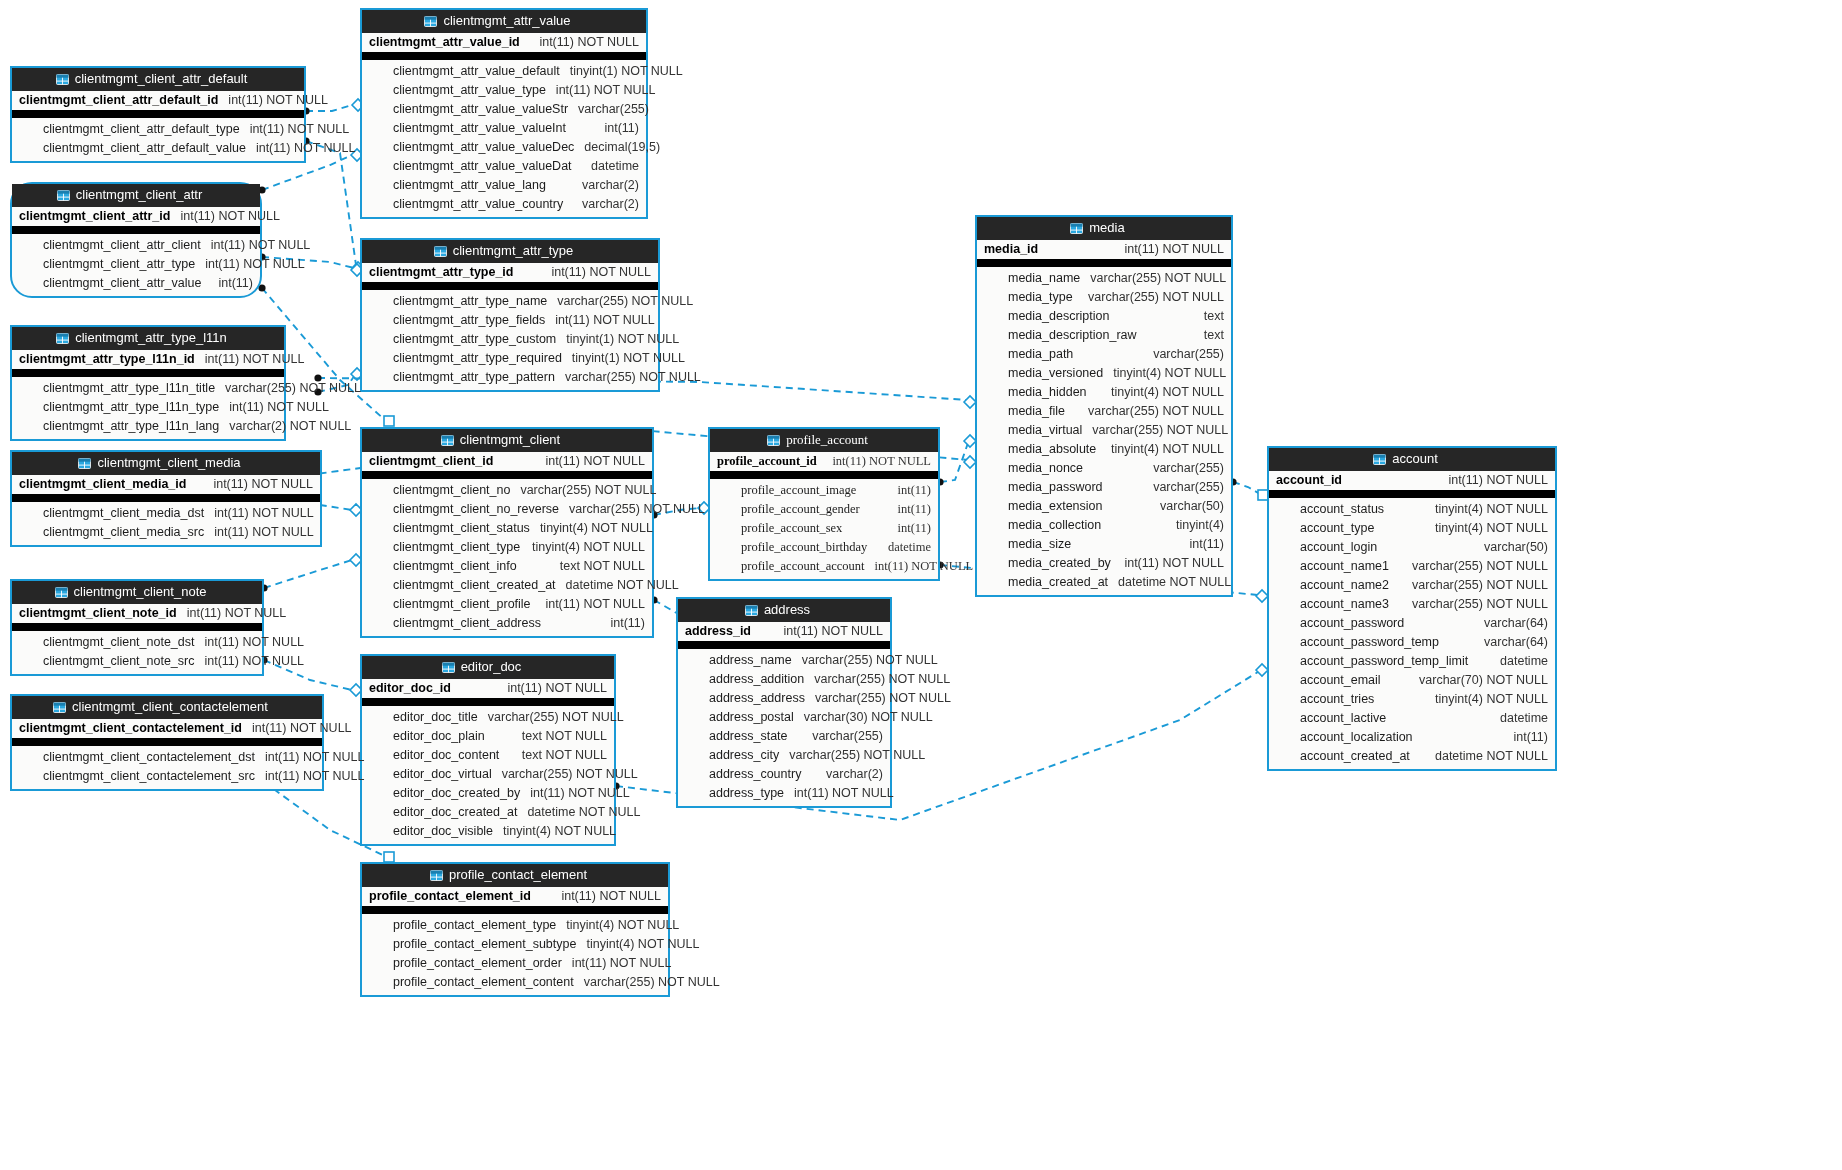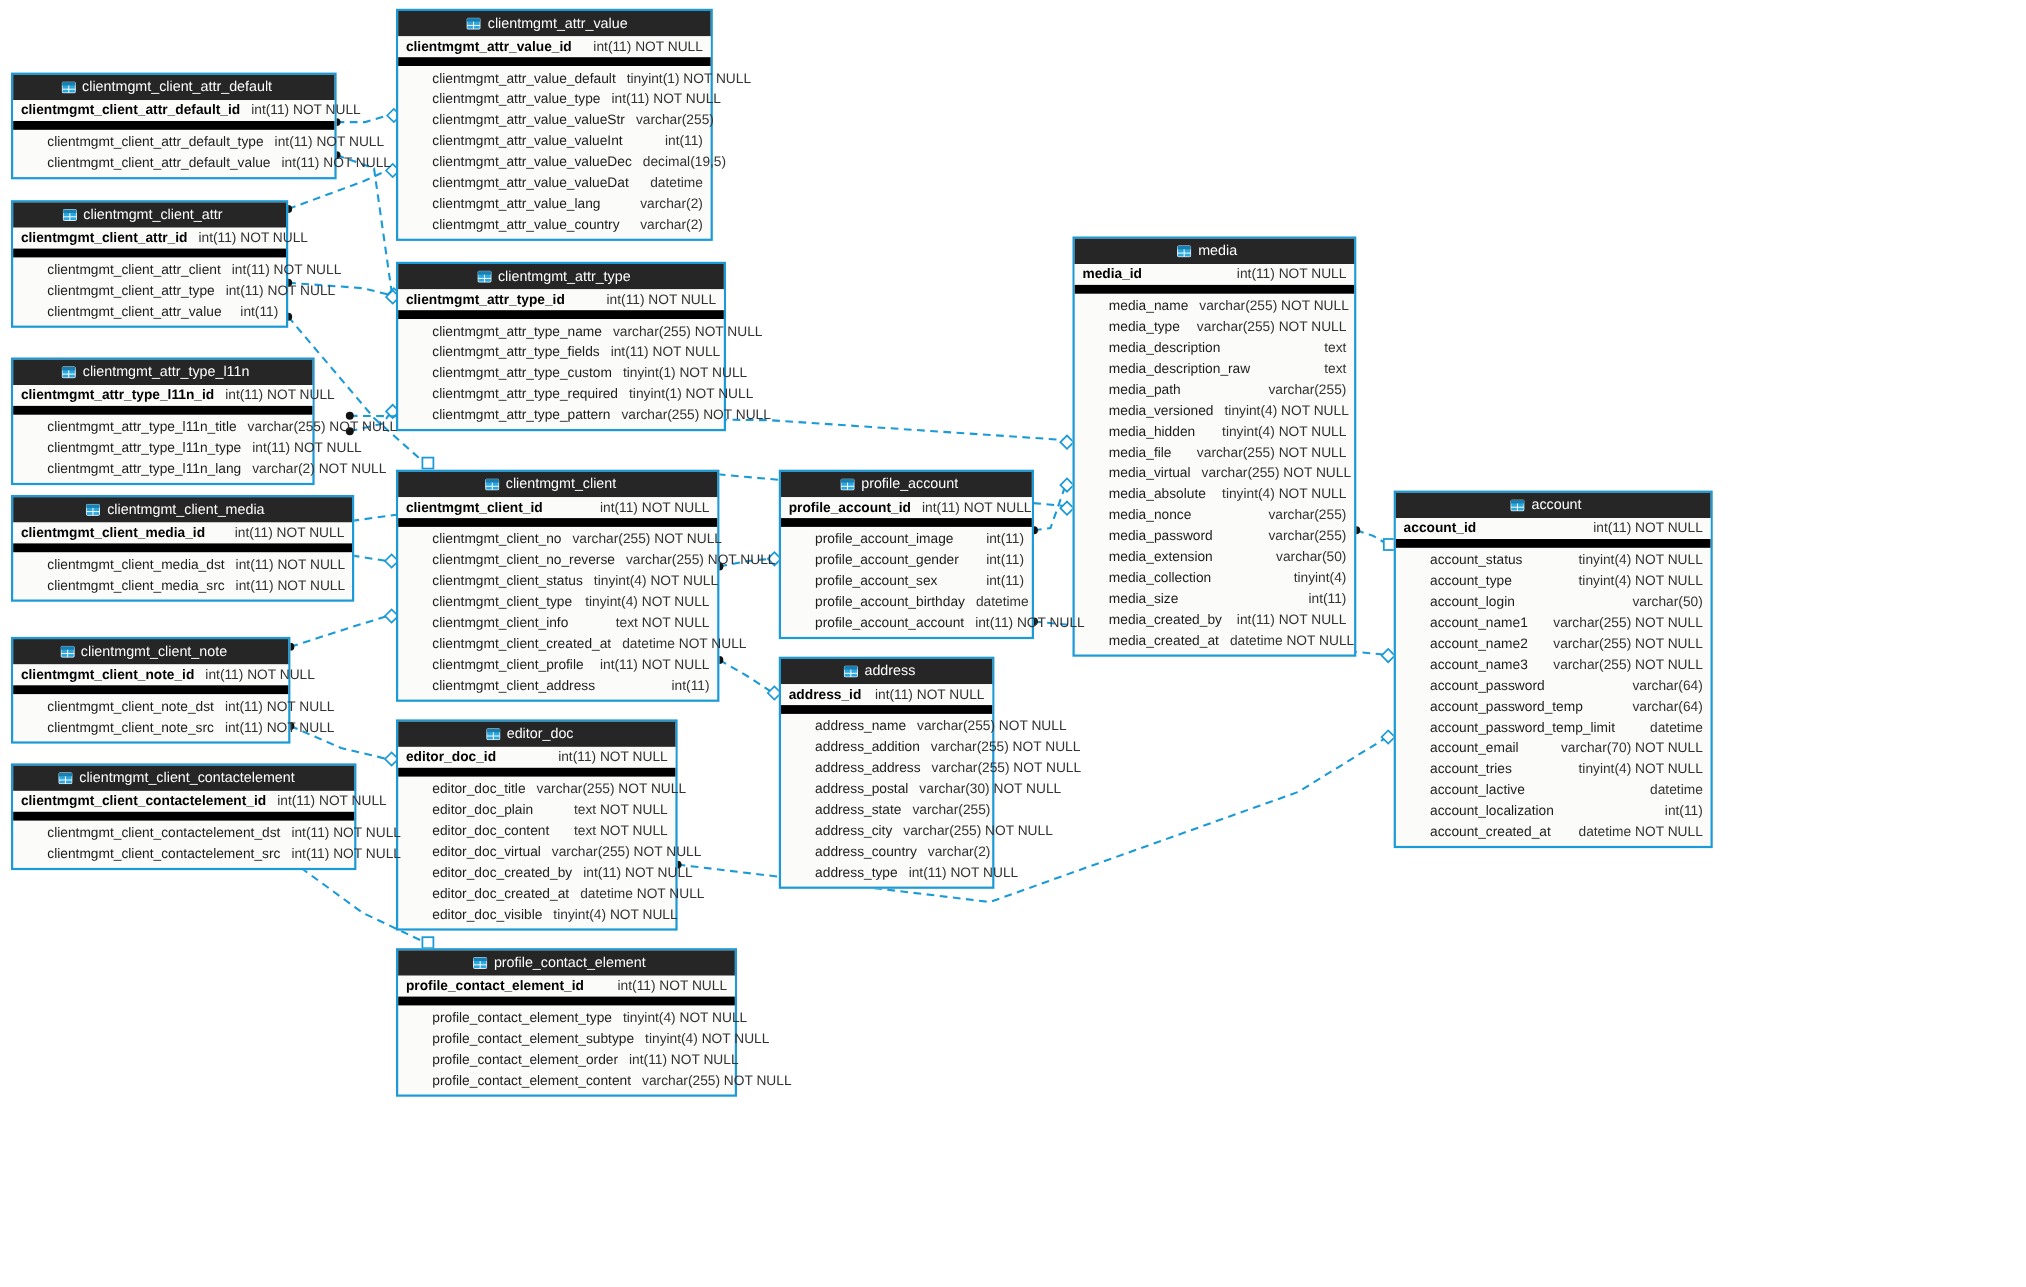--- a/index.html
+++ b/index.html
@@ -255,21 +255,21 @@
         <div class="row">
           <span class="col-name">clientmgmt_client_attr_default_type</span>
           <span class="col-type">int(11) NOT NULL</span>
         </div>
         <div class="row">
           <span class="col-name">clientmgmt_client_attr_default_value</span>
           <span class="col-type">int(11) NOT NULL</span>
         </div>
       </div>
     </div>
-    <div class="entity" style="left: 10px; top: 182px; width: 252px;">
+    <div class="entity" style="left: 10px; top: 182px; width: 252px; border-radius: 22px;">
       <div class="entity-header">
         <span class="tbl-icon">
           <svg width="13" height="11" viewBox="0 0 13 11">
             <rect x="0.5" y="0.5" width="12" height="10" rx="1" fill="#2aa8e0" stroke="#ffffff" stroke-width="0.8"></rect>
             <rect x="0.5" y="0.5" width="12" height="3.2" fill="#1a7fb0"></rect>
             <line x1="6.5" y1="3.7" x2="6.5" y2="10.5" stroke="#ffffff" stroke-width="0.9"></line>
             <line x1="0.5" y1="7.1" x2="12.5" y2="7.1" stroke="#ffffff" stroke-width="0.9"></line>
           </svg>
         </span>
         <span>clientmgmt_client_attr</span>
@@ -533,21 +533,21 @@
         <div class="row">
           <span class="col-name">clientmgmt_client_profile</span>
           <span class="col-type">int(11) NOT NULL</span>
         </div>
         <div class="row">
           <span class="col-name">clientmgmt_client_address</span>
           <span class="col-type">int(11)</span>
         </div>
       </div>
     </div>
-    <div class="entity" style="left: 708px; top: 427px; width: 232px;">
+    <div class="entity" style="left: 708px; top: 427px; width: 232px; font-family: Liberation Serif, serif;">
       <div class="entity-header">
         <span class="tbl-icon">
           <svg width="13" height="11" viewBox="0 0 13 11">
             <rect x="0.5" y="0.5" width="12" height="10" rx="1" fill="#2aa8e0" stroke="#ffffff" stroke-width="0.8"></rect>
             <rect x="0.5" y="0.5" width="12" height="3.2" fill="#1a7fb0"></rect>
             <line x1="6.5" y1="3.7" x2="6.5" y2="10.5" stroke="#ffffff" stroke-width="0.9"></line>
             <line x1="0.5" y1="7.1" x2="12.5" y2="7.1" stroke="#ffffff" stroke-width="0.9"></line>
           </svg>
         </span>
         <span>profile_account</span>
@@ -680,21 +680,21 @@
         <div class="row">
           <span class="col-name">clientmgmt_client_note_dst</span>
           <span class="col-type">int(11) NOT NULL</span>
         </div>
         <div class="row">
           <span class="col-name">clientmgmt_client_note_src</span>
           <span class="col-type">int(11) NOT NULL</span>
         </div>
       </div>
     </div>
-    <div class="entity" style="left: 708px; top: 597px; width: 196px;">
+    <div class="entity" style="left: 676px; top: 597px; width: 216px;">
       <div class="entity-header">
         <span class="tbl-icon">
           <svg width="13" height="11" viewBox="0 0 13 11">
             <rect x="0.5" y="0.5" width="12" height="10" rx="1" fill="#2aa8e0" stroke="#ffffff" stroke-width="0.8"></rect>
             <rect x="0.5" y="0.5" width="12" height="3.2" fill="#1a7fb0"></rect>
             <line x1="6.5" y1="3.7" x2="6.5" y2="10.5" stroke="#ffffff" stroke-width="0.9"></line>
             <line x1="0.5" y1="7.1" x2="12.5" y2="7.1" stroke="#ffffff" stroke-width="0.9"></line>
           </svg>
         </span>
         <span>address</span>

